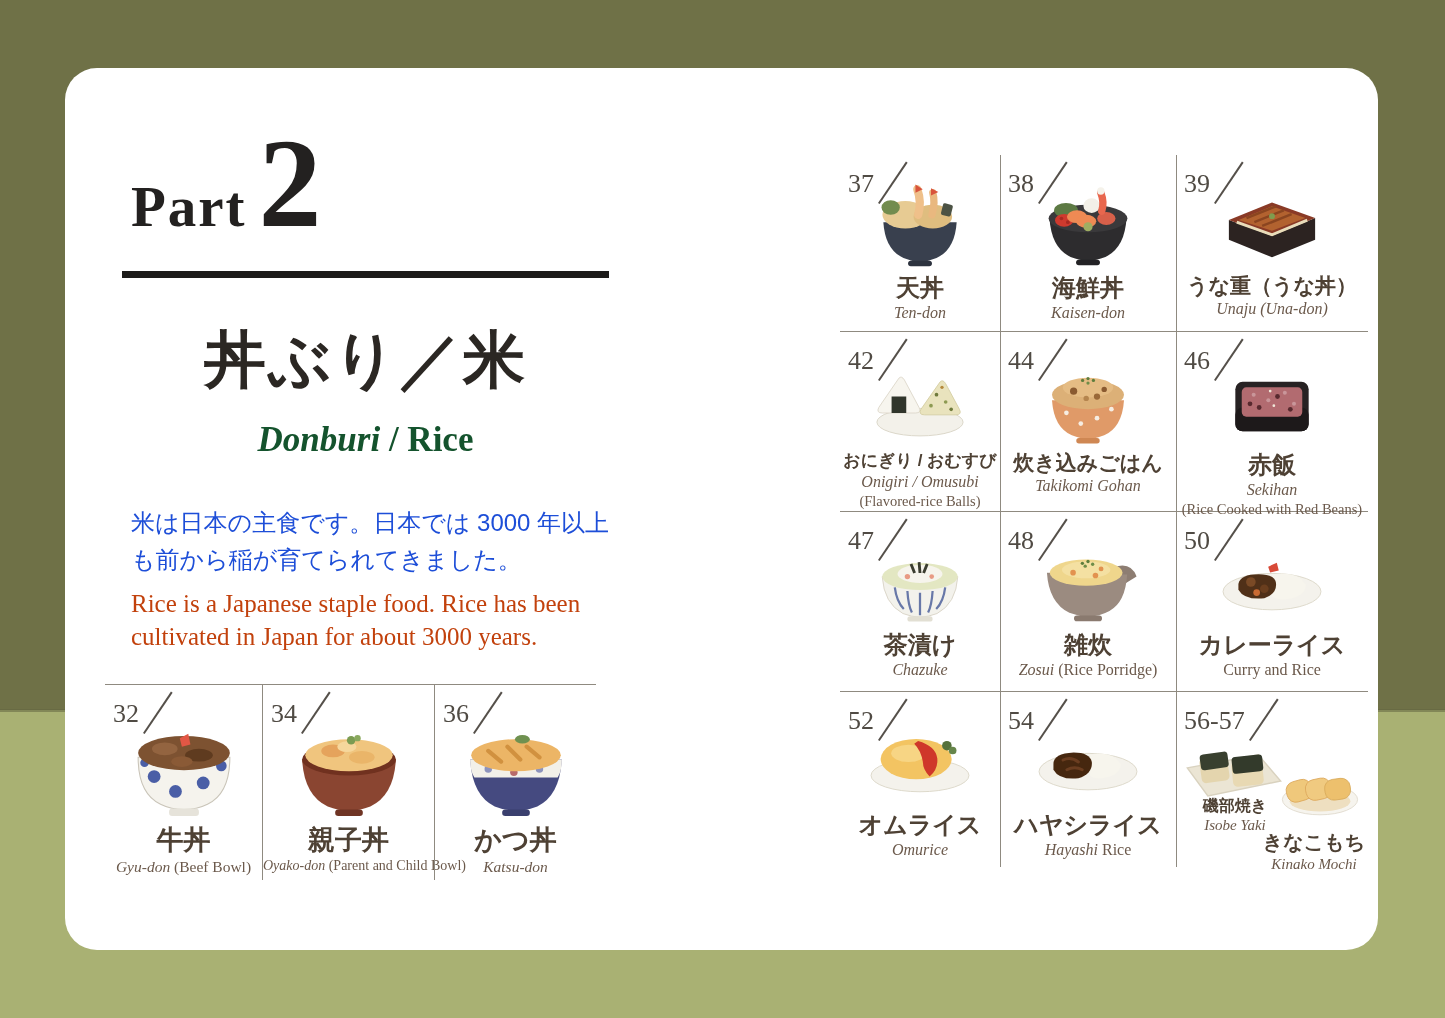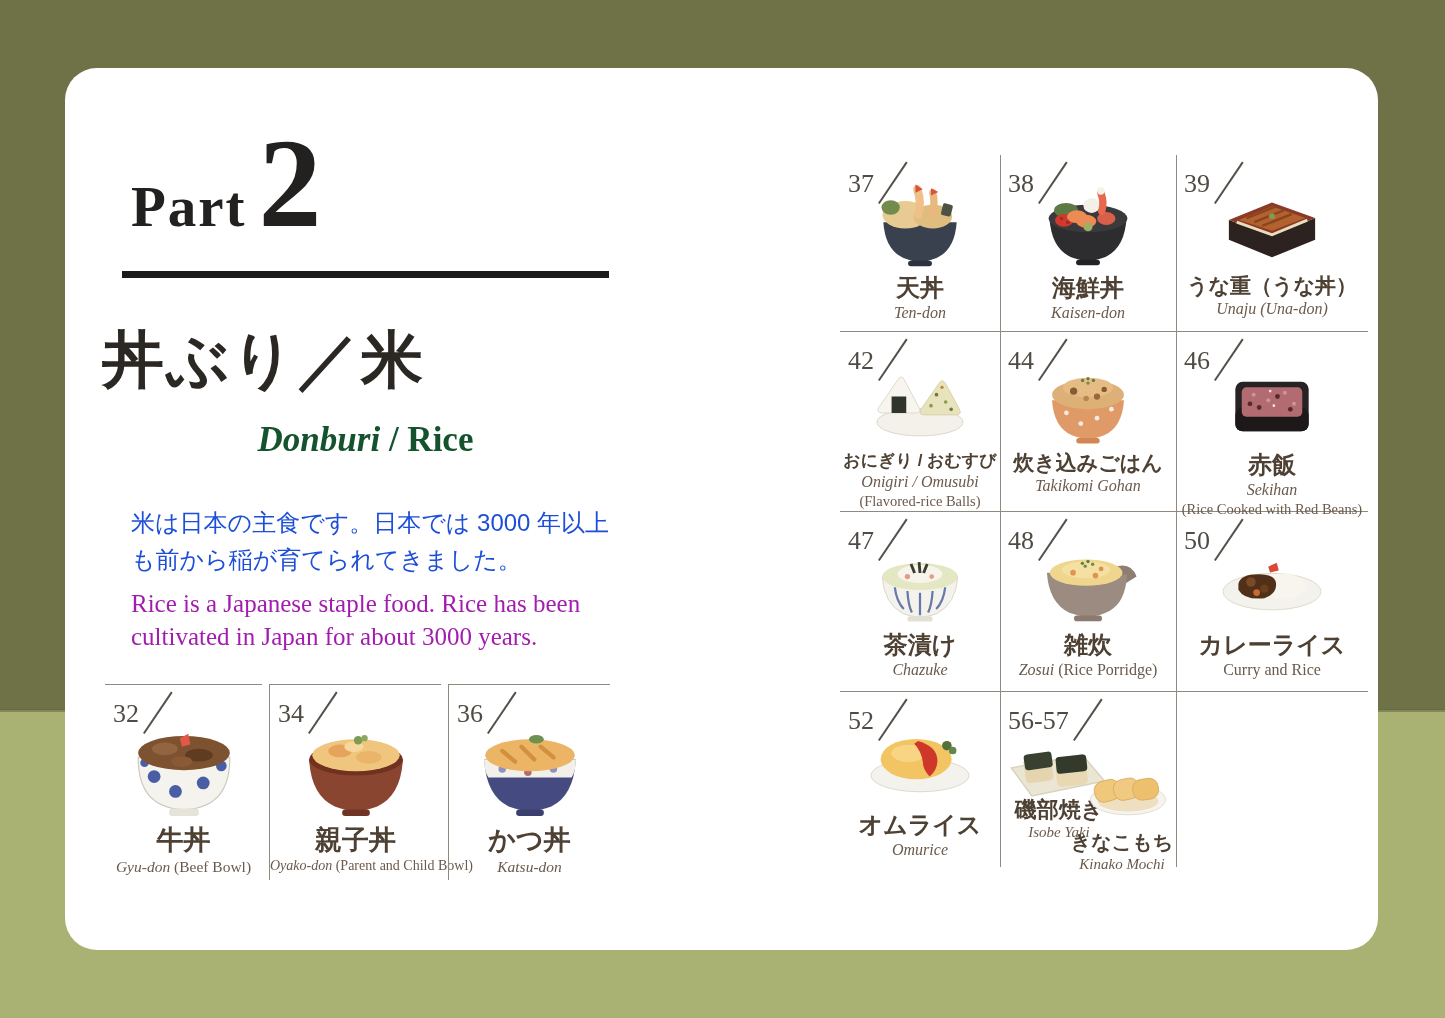--- a/index.html
+++ b/index.html
@@ -13,47 +13,47 @@
   .card{position:absolute;left:65px;top:68px;width:1313px;height:882px;
         background:#ffffff;border-radius:32px;}
 
   
   .part-row{position:absolute;left:66px;top:66px;display:flex;align-items:baseline;gap:12px;
             color:#232120;font-family:"Liberation Serif",serif;}
   .part-word{font-size:57px;font-weight:700;letter-spacing:2px;}
   .part-num{font-size:126px;font-weight:700;line-height:.8;}
   .rule{position:absolute;left:57px;top:203px;width:487px;height:7px;background:#1c1b19;}
 
-  .title-ja{position:absolute;left:37px;top:250px;width:527px;
+  .title-ja{position:absolute;left:37px;top:250px;width:527px;text-align:center;
             font-size:62px;font-weight:800;letter-spacing:2px;color:#2b2723;white-space:nowrap;}
   .title-en{position:absolute;left:57px;top:352px;width:487px;text-align:center;
             font-family:"Liberation Serif",serif;font-size:35px;font-weight:600;color:#14532d;}
   .title-en .en-i{font-style:italic;}
 
   .intro{position:absolute;left:66px;top:436px;width:482px;}
   .intro-ja{font-size:24px;line-height:1.55;color:#1d4ed8;font-weight:500;}
   .intro-en{margin-top:9px;font-family:"Liberation Serif",serif;font-size:25px;
-            line-height:1.32;color:#a21caf;}
+            line-height:1.32;color:#c2410c;}
 
   
   .pnum{position:absolute;top:6px;left:8px;display:flex;align-items:center;
         font-family:"Liberation Serif",serif;font-size:26px;color:#504b44;z-index:2;}
   .slash-icon{position:relative;display:inline-block;width:30px;height:46px;margin-left:2px;}
   .slash-icon::after{content:"";position:absolute;left:2px;top:42px;width:50px;height:2px;
         background:#55504a;transform-origin:0 0;transform:rotate(-56deg);}
   .art{display:flex;justify-content:center;align-items:flex-end;}
   .ja{text-align:center;font-weight:800;font-size:24px;color:#4e4134;white-space:nowrap;line-height:1.15;}
   .en{text-align:center;font-family:"Liberation Serif",serif;font-size:16px;color:#6b594b;
       white-space:nowrap;line-height:1.25;margin-top:1px;}
   .en .en-i{font-style:italic;}
   .sub{text-align:center;font-family:"Liberation Serif",serif;font-size:14.5px;color:#6b594b;
        white-space:nowrap;line-height:1.25;}
 
   
-  .featured{position:absolute;left:40px;top:616px;display:flex;gap:7px;}
+  .featured{position:absolute;left:40px;top:616px;display:flex;}
   .fcell{position:relative;border-top:1.5px solid #8f8a80;padding-top:4px;height:196px;}
   .fcell.c1{width:157px;}
   .fcell.c2{width:172px;border-left:1px solid #8f8a80;}
   .fcell.c3{width:162px;border-left:1px solid #8f8a80;}
   .fcell .art{height:124px;margin-top:10px;}
   .fcell .ja{font-size:27px;margin-top:2px;}
   .fcell .en{font-size:15.5px;}
   .fcell.c2 .en{font-size:14px;}
 
   
@@ -64,21 +64,21 @@
   .gcell{position:relative;}
   .gcell.rb{border-bottom:1.5px solid #8f8a80;}
   .gcell .art{height:104px;margin-top:14px;}
   .gcell .ja{margin-top:1px;}
   .ja-md{font-size:21px !important;}
   .ja-sm{font-size:17px !important;}
 
   
   .cell-double .isobe-art{position:absolute;top:42px;left:2px;}
   .cell-double .isobe-labels{position:absolute;top:104px;left:0;width:118px;}
-  .cell-double .isobe-labels .ja{font-size:22px;}
+  .cell-double .isobe-labels .ja{font-size:16px;}
   .cell-double .isobe-labels .en{font-size:15px;}
   .cell-double .kinako-art{position:absolute;top:66px;right:0;}
   .cell-double .kinako-labels{position:absolute;top:138px;right:-4px;width:116px;}
   .cell-double .kinako-labels .ja{font-size:20px;}
   .cell-double .kinako-labels .en{font-size:15px;}
 </style>
 </head>
 <body>
 
 <div id="stage">
@@ -417,20 +417,36 @@
             <ellipse cx="48" cy="41" rx="18" ry="9" fill="#f7d584"></ellipse>
             <path d="M58 28 Q76 33 78 46 Q79 58 70 65 Q63 58 63 50 Q61 38 54 31 Z" fill="#cf372a"></path>
             <circle cx="88" cy="33" r="5" fill="#55713b"></circle>
               <circle cx="94" cy="38" r="4" fill="#66854a"></circle>
           </svg>
         </div>
         <div class="ja">オムライス</div>
         <div class="en"><span class="en-i">Omurice</span><span></span></div>
       </div>
 
+      <div class="gcell">
+        <div class="pnum">
+            <span>54</span>
+            <span class="slash-icon"></span>
+          </div>
+        <div class="art">
+          <svg width="118" height="96" viewBox="0 0 120 100">
+            <ellipse cx="60" cy="60" rx="51" ry="19" fill="#f4f2ec" stroke="#ddd8ca" stroke-width="1"></ellipse>
+            <path d="M62 42 Q86 38 94 52 Q95 62 80 66 Q68 69 62 64 Z" fill="#f7f5ed"></path>
+            <path d="M24 52 Q24 41 45 40 Q62 40 64 50 Q65 62 50 67 Q30 69 24 58 Z" fill="#46270f"></path>
+            <path d="M34 48 Q42 44 50 50 M38 58 Q46 54 54 58" stroke="#6a3d20" stroke-width="3" fill="none" stroke-linecap="round"></path>
+          </svg>
+        </div>
+        <div class="ja">ハヤシライス</div>
+        <div class="en"><span class="en-i">Hayashi</span> <span>Rice</span></div>
+      </div>
 
       <div class="gcell cell-double">
         <div class="pnum">
             <span>56-57</span>
             <span class="slash-icon"></span>
           </div>
 
         <div class="isobe-art">
           <svg width="112" height="66" viewBox="0 0 120 70">
             <path d="M10 36 L86 22 L110 50 L32 66 Z" fill="#ebe5d4" stroke="#d9d2bf" stroke-width="1.5"></path>

